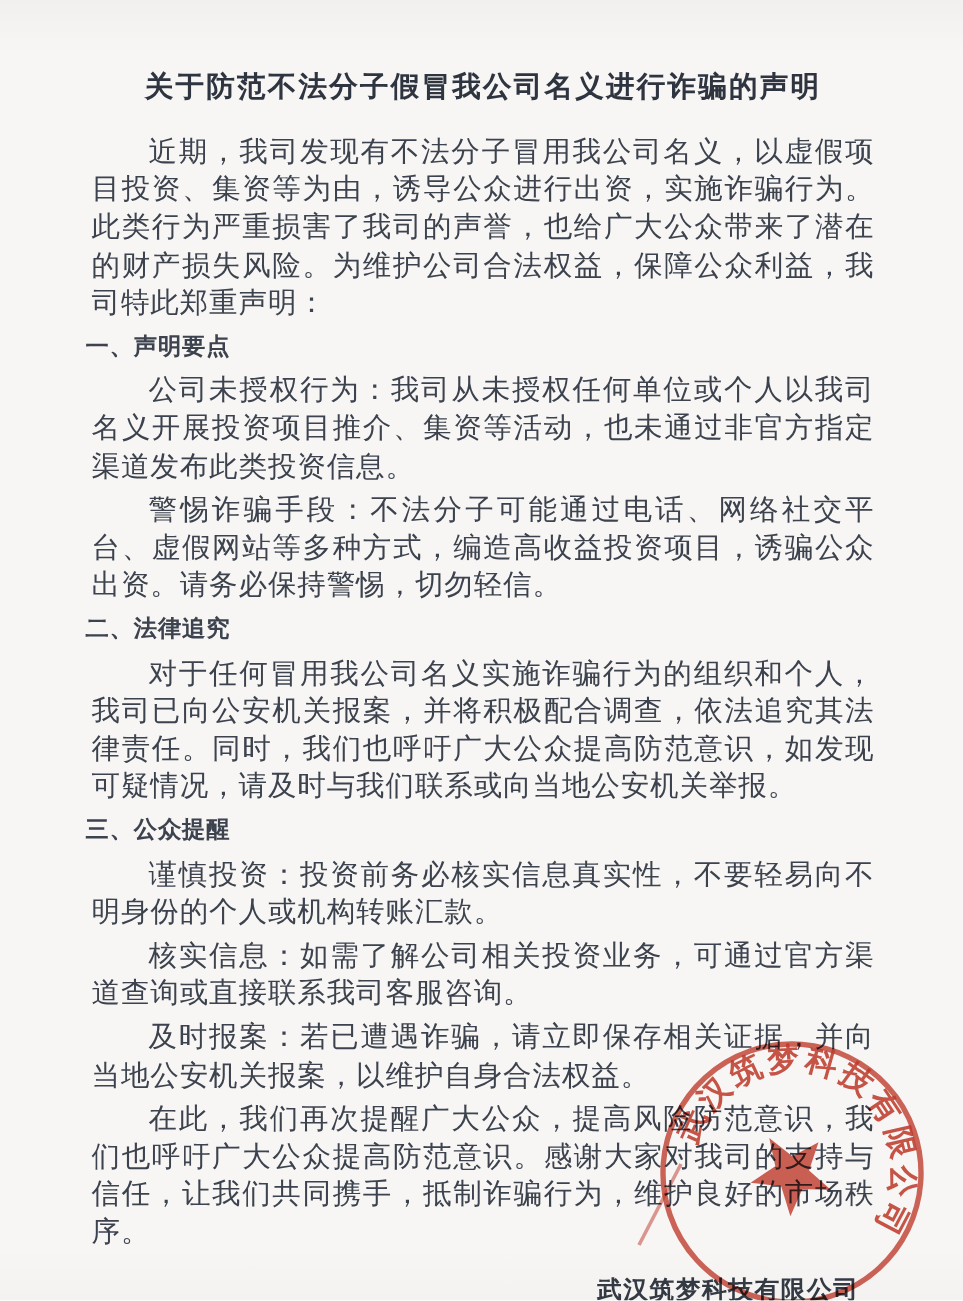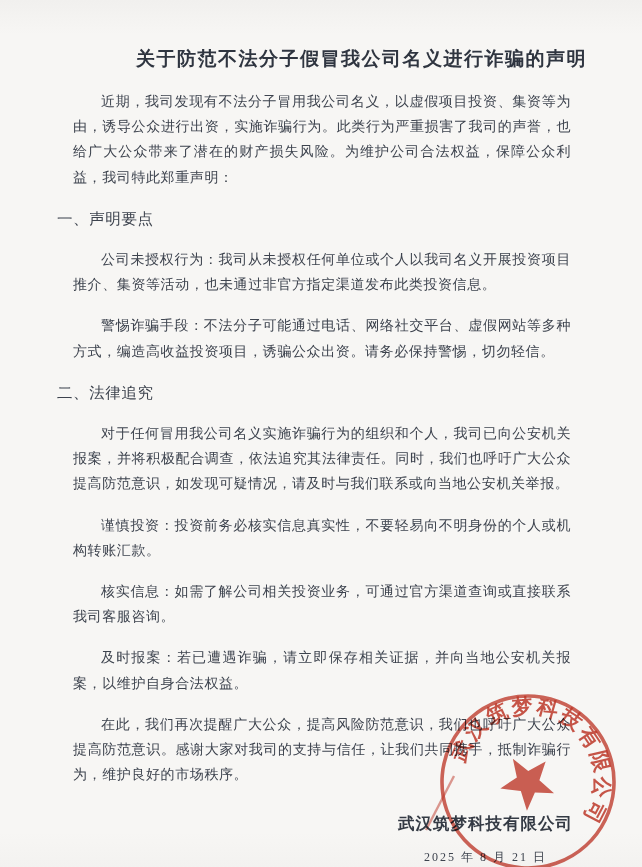--- a/index.html
+++ b/index.html
@@ -9,40 +9,40 @@
     background:linear-gradient(180deg,#f1f0ee 0%,#f7f6f4 4%,#f7f6f4 96%,#f3f2f0 100%);
     font-family:"Liberation Serif","DejaVu Serif",serif;
     color:#3d434e;
     overflow:hidden;
     box-sizing:border-box;
     padding:46px 55px 0 57px;
   }
   .doc-title{
     font-size:19px;
     font-weight:700;
-    text-align:right;
+    text-align:center;
     letter-spacing:1.5px;
     color:#2f3540;
     margin:0 0 17px 0;
     line-height:26px;
   }
   .para{
-    margin:16px;
-    font-size:14px;
+    margin:4px;
+    font-size:19px;
     line-height:25.2px;
     letter-spacing:0.6px;
     text-align:justify;
     text-indent:2em;
   }
   .sec-heading{
     margin:0;
     font-size:15.5px;
     line-height:25.2px;
     letter-spacing:0.6px;
-    font-weight:400;
+    font-weight:700;
     text-indent:0;
   }
   .sign-block{
     margin-top:9px;
     margin-right:14px;
     float:right;
     text-align:center;
   }
   .sign-company{
     font-size:16.5px;
@@ -76,20 +76,21 @@
 
   <p class="para">近期，我司发现有不法分子冒用我公司名义，以虚假项目投资、集资等为由，诱导公众进行出资，实施诈骗行为。此类行为严重损害了我司的声誉，也给广大公众带来了潜在的财产损失风险。为维护公司合法权益，保障公众利益，我司特此郑重声明：</p>
 
   <h2 class="sec-heading">一、声明要点</h2>
   <p class="para">公司未授权行为：我司从未授权任何单位或个人以我司名义开展投资项目推介、集资等活动，也未通过非官方指定渠道发布此类投资信息。</p>
   <p class="para">警惕诈骗手段：不法分子可能通过电话、网络社交平台、虚假网站等多种方式，编造高收益投资项目，诱骗公众出资。请务必保持警惕，切勿轻信。</p>
 
   <h2 class="sec-heading">二、法律追究</h2>
   <p class="para">对于任何冒用我公司名义实施诈骗行为的组织和个人，我司已向公安机关报案，并将积极配合调查，依法追究其法律责任。同时，我们也呼吁广大公众提高防范意识，如发现可疑情况，请及时与我们联系或向当地公安机关举报。</p>
 
+  <h2 class="sec-heading">三、公众提醒</h2>
   <p class="para">谨慎投资：投资前务必核实信息真实性，不要轻易向不明身份的个人或机构转账汇款。</p>
   <p class="para">核实信息：如需了解公司相关投资业务，可通过官方渠道查询或直接联系我司客服咨询。</p>
   <p class="para">及时报案：若已遭遇诈骗，请立即保存相关证据，并向当地公安机关报案，以维护自身合法权益。</p>
 
   <p class="para">在此，我们再次提醒广大公众，提高风险防范意识，我们也呼吁广大公众提高防范意识。感谢大家对我司的支持与信任，让我们共同携手，抵制诈骗行为，维护良好的市场秩序。</p>
 
   <div class="sign-block">
     <div class="sign-company">武汉筑梦科技有限公司</div>
     <div class="sign-date">2025 年 8 月 21 日</div>
   </div>

